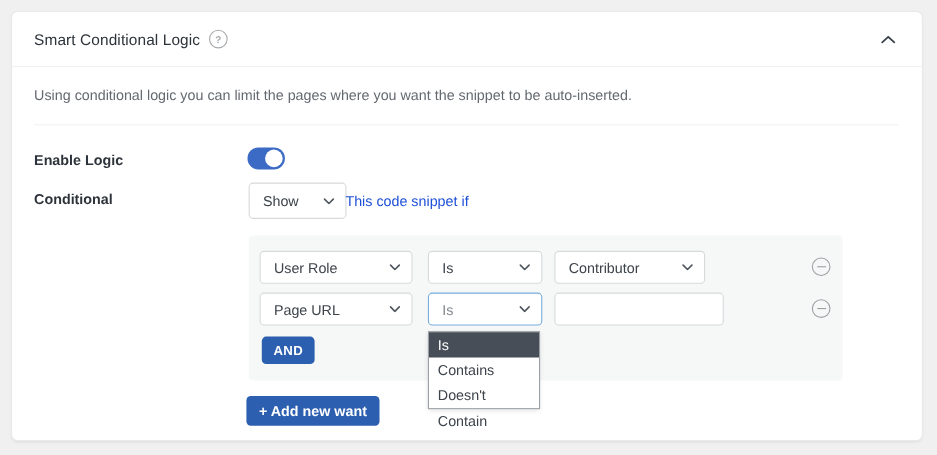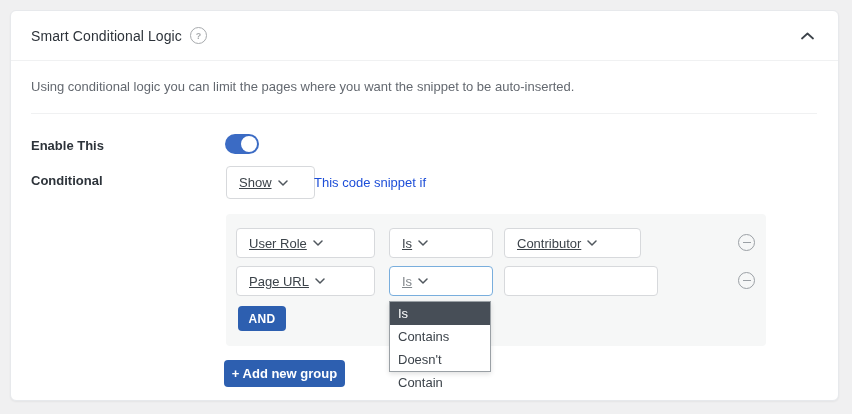--- a/index.html
+++ b/index.html
@@ -21,21 +21,21 @@
   .divider{position:absolute;left:20px;right:21px;top:102px;height:1px;background:#f0f1f2;}
 
   .field-label{position:absolute;left:20px;font-size:13px;font-weight:bold;color:#2d333a;}
   #lbl-enable{top:127px;}
   #lbl-conditions{top:162px;}
 
   .toggle{position:absolute;left:214px;top:123px;width:34px;height:20px;border-radius:11px;background:#3b6bc4;cursor:pointer;}
   .toggle-knob{position:absolute;top:2px;right:2px;width:16px;height:16px;border-radius:50%;background:#fff;}
 
   .select{box-sizing:border-box;background:#fff;border:1px solid #d7d9dc;border-radius:4px;display:flex;
-          align-items:center;padding:0 10px 0 12px;font-size:13px;color:#3c434a;cursor:pointer;text-decoration:underline;}
+          align-items:center;justify-content:space-between;padding:0 10px 0 12px;font-size:13px;color:#3c434a;cursor:pointer;}
   .select .chev{display:inline-flex;margin-left:6px;}
 
   #show-select{position:absolute;left:215px;top:155px;width:89px;height:33px;}
   #cond-suffix{position:absolute;left:303px;top:155px;height:33px;line-height:33px;font-size:13px;color:#1d4ed8;}
 
   .group{position:absolute;left:215px;top:203px;width:540px;height:132px;background:#f6f7f7;border-radius:4px;}
   .g-abs{position:absolute;height:30px;}
   .r1{top:14px;} .r2{top:52px;}
   .c-field{left:10px;width:139px;}
   .c-op{left:163px;width:104px;}
@@ -75,21 +75,21 @@
       <span class="collapse">
         <svg width="13" height="8" viewBox="0 0 13 8">
             <path d="M1 6.5 L6.5 1.5 L12 6.5" stroke="#3c434a" stroke-width="1.7" fill="none" stroke-linecap="round" stroke-linejoin="round"></path>
           </svg>
       </span>
     </header>
 
     <div class="panel-desc">Using conditional logic you can limit the pages where you want the snippet to be auto-inserted.</div>
     <div class="divider"></div>
 
-    <span class="field-label" id="lbl-enable">Enable This</span>
+    <span class="field-label" id="lbl-enable">Enable Logic</span>
     <div class="toggle">
       <span class="toggle-knob"></span>
     </div>
 
     <span class="field-label" id="lbl-conditions">Conditional</span>
 
     <div class="select" id="show-select">
       <span>Show</span>
       <span class="chev">
         <svg width="10" height="6" viewBox="0 0 10 6">
@@ -146,21 +146,21 @@
         </span>
       </div>
       <input type="text" class="g-abs r2 val-input" value="" style="">
       <span class="minus-btn" id="minus-2">
           <span class="minus-line"></span>
         </span>
 
       <button class="btn" id="and-btn">AND</button>
     </div>
 
-    <button class="btn" id="add-group-btn">+ Add new group</button>
+    <button class="btn" id="add-group-btn">+ Add new want</button>
 
     <div class="op-menu">
       <div class="op-item sel">Is</div>
       <div class="op-item">Contains</div>
       <div class="op-item">Doesn't Contain</div>
     </div>
 
   </section>
 </div>
 

